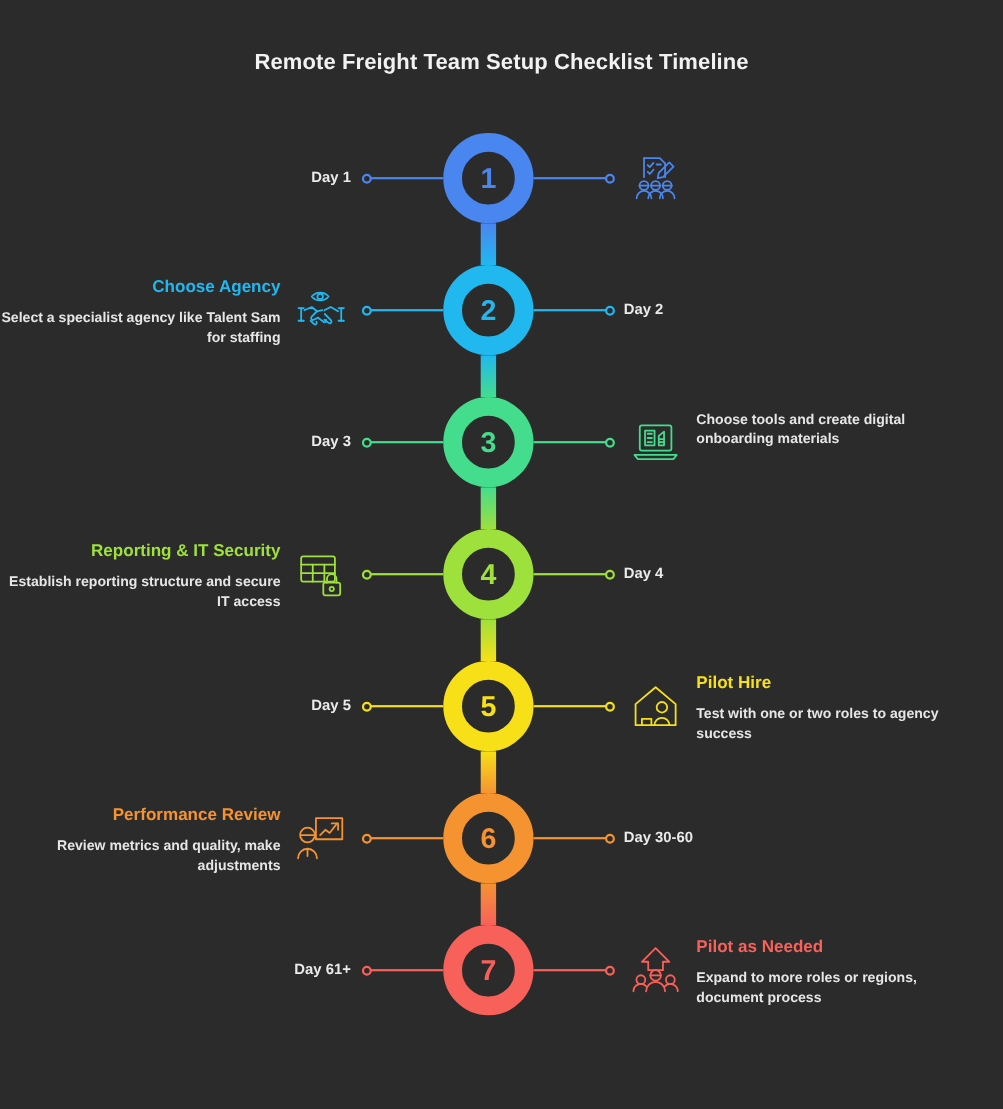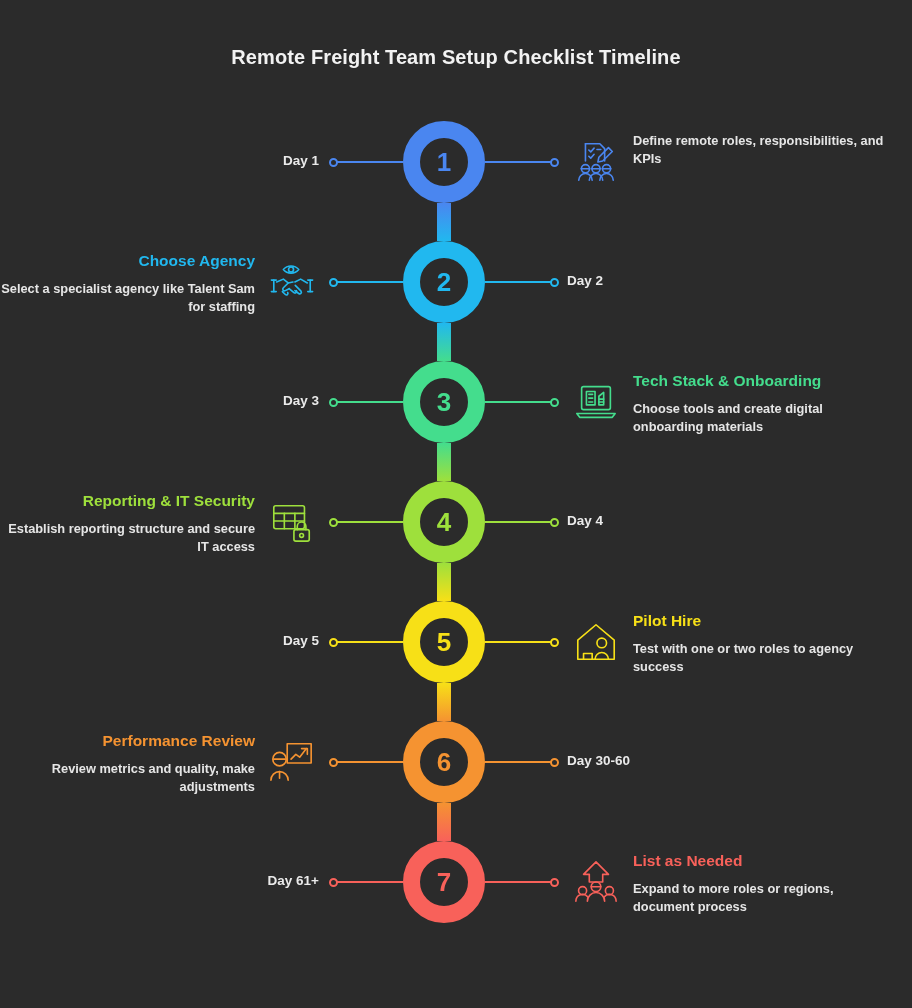--- a/index.html
+++ b/index.html
@@ -161,21 +161,20 @@
         <circle fill="none" stroke="#4a86f0" stroke-width="1.7" stroke-linecap="round" stroke-linejoin="round" cx="35" cy="31" r="4.2"></circle>
         <path fill="none" stroke="#4a86f0" stroke-width="1.7" stroke-linecap="round" stroke-linejoin="round" d="M8.5 31 h9"></path>
         <path fill="none" stroke="#4a86f0" stroke-width="1.7" stroke-linecap="round" stroke-linejoin="round" d="M19.5 31 h9"></path>
         <path fill="none" stroke="#4a86f0" stroke-width="1.7" stroke-linecap="round" stroke-linejoin="round" d="M30.5 31 h9"></path>
         <path fill="none" stroke="#4a86f0" stroke-width="1.7" stroke-linecap="round" stroke-linejoin="round" d="M6 43 a7 7 0 0 1 14 0"></path>
         <path fill="none" stroke="#4a86f0" stroke-width="1.7" stroke-linecap="round" stroke-linejoin="round" d="M17 43 a7 7 0 0 1 14 0"></path>
         <path fill="none" stroke="#4a86f0" stroke-width="1.7" stroke-linecap="round" stroke-linejoin="round" d="M28 43 a7 7 0 0 1 14 0"></path>
       </svg>
     </div>
     <div class="content side-right" style="top: 132px; left: 633px;">
-      <div class="content-desc">Define remote roles, responsibilities, and KPIs</div>
     </div>
     <div class="node" style="top: 241px; border-color: rgb(33, 184, 239);">
       <span class="node-number" style="color: rgb(33, 184, 239);">2</span>
     </div>
     <div class="connector" style="top: 281px; background: rgb(33, 184, 239); width: 70px; left: 485px;"></div>
     <div class="connector-dot" style="top: 277.5px; border-color: rgb(33, 184, 239); left: 550px;"></div>
     <div class="day-label right-side" style="top: 273px; left: 567px; text-align: center;">Day 2</div>
     <div class="connector" style="top: 281px; background: rgb(33, 184, 239); width: 70px; left: 333px;"></div>
     <div class="connector-dot" style="top: 277.5px; border-color: rgb(33, 184, 239); left: 329px;"></div>
     <div class="step-icon" style="top: 259px; left: 269px;">
@@ -215,21 +214,20 @@
         <rect fill="none" stroke="#44dd8d" stroke-width="1.7" stroke-linecap="round" stroke-linejoin="round" x="14" y="13" width="9" height="14"></rect>
         <path fill="none" stroke="#44dd8d" stroke-width="1.7" stroke-linecap="round" stroke-linejoin="round" d="M16.5 16 h4"></path>
         <path fill="none" stroke="#44dd8d" stroke-width="1.7" stroke-linecap="round" stroke-linejoin="round" d="M16.5 20 h4"></path>
         <path fill="none" stroke="#44dd8d" stroke-width="1.7" stroke-linecap="round" stroke-linejoin="round" d="M16.5 24 h4"></path>
         <path fill="none" stroke="#44dd8d" stroke-width="1.7" stroke-linecap="round" stroke-linejoin="round" d="M27 27 v-9 l5 -4 v13 z"></path>
         <path fill="none" stroke="#44dd8d" stroke-width="1.7" stroke-linecap="round" stroke-linejoin="round" d="M27 21 h5"></path>
         <path fill="none" stroke="#44dd8d" stroke-width="1.7" stroke-linecap="round" stroke-linejoin="round" d="M27 24 h5"></path>
       </svg>
     </div>
     <div class="content side-right" style="top: 372px; left: 633px;">
-      <div class="content-title" style="color: rgb(68, 221, 141);">Tech Stack &amp; Onboarding</div>
       <div class="content-desc">Choose tools and create digital onboarding materials</div>
     </div>
     <div class="node" style="top: 481px; border-color: rgb(158, 224, 60);">
       <span class="node-number" style="color: rgb(158, 224, 60);">4</span>
     </div>
     <div class="connector" style="top: 521px; background: rgb(158, 224, 60); width: 70px; left: 485px;"></div>
     <div class="connector-dot" style="top: 517.5px; border-color: rgb(158, 224, 60); left: 550px;"></div>
     <div class="day-label right-side" style="top: 513px; left: 567px;">Day 4</div>
     <div class="connector" style="top: 521px; background: rgb(158, 224, 60); width: 70px; left: 333px;"></div>
     <div class="connector-dot" style="top: 517.5px; border-color: rgb(158, 224, 60); left: 329px;"></div>
@@ -306,16 +304,16 @@
         <circle fill="none" stroke="#f8615a" stroke-width="1.7" stroke-linecap="round" stroke-linejoin="round" cx="24" cy="29" r="5"></circle>
         <path fill="none" stroke="#f8615a" stroke-width="1.7" stroke-linecap="round" stroke-linejoin="round" d="M19 29 h10"></path>
         <circle fill="none" stroke="#f8615a" stroke-width="1.7" stroke-linecap="round" stroke-linejoin="round" cx="10" cy="33" r="4.2"></circle>
         <circle fill="none" stroke="#f8615a" stroke-width="1.7" stroke-linecap="round" stroke-linejoin="round" cx="38" cy="33" r="4.2"></circle>
         <path fill="none" stroke="#f8615a" stroke-width="1.7" stroke-linecap="round" stroke-linejoin="round" d="M15 44 a9 9 0 0 1 18 0"></path>
         <path fill="none" stroke="#f8615a" stroke-width="1.7" stroke-linecap="round" stroke-linejoin="round" d="M3 44 a7 7 0 0 1 12.5 -4.3"></path>
         <path fill="none" stroke="#f8615a" stroke-width="1.7" stroke-linecap="round" stroke-linejoin="round" d="M45 44 a7 7 0 0 0 -12.5 -4.3"></path>
       </svg>
     </div>
     <div class="content side-right" style="top: 852px; left: 633px;">
-      <div class="content-title" style="color: rgb(248, 97, 90);">List as Needed</div>
+      <div class="content-title" style="color: rgb(248, 97, 90);">Pilot as Needed</div>
       <div class="content-desc">Expand to more roles or regions, document process</div>
     </div>
   </div>
 
 </body></html>

